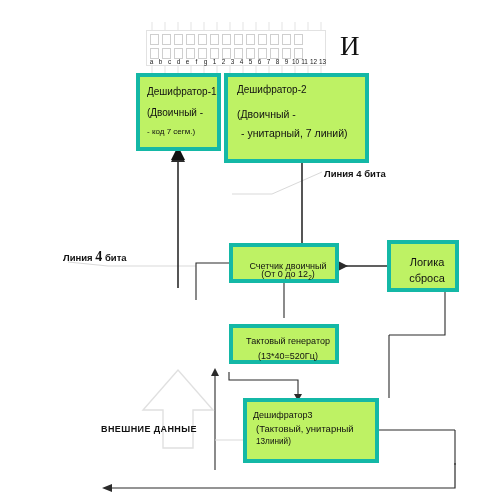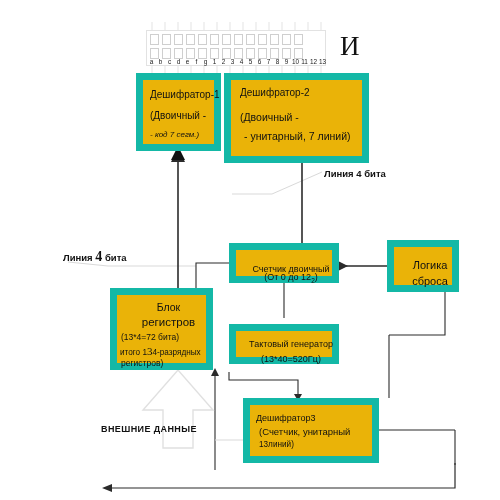--- a/index.html
+++ b/index.html
@@ -1,21 +1,21 @@
 <!DOCTYPE html>
 <html><head>
 <meta charset="utf-8">
 <style>
   html,body{margin:0;padding:0;background:#ffffff;}
   body{width:500px;height:500px;position:relative;overflow:hidden;
        font-family:"Liberation Sans","DejaVu Sans",sans-serif;color:#111;}
   .stage{position:absolute;left:0;top:0;width:500px;height:500px;}
   svg.wires{position:absolute;left:0;top:0;width:500px;height:500px;overflow:visible;}
 
-  .box{position:absolute;border:7px solid #14b8a6;background:#eab308;box-sizing:border-box;}
+  .box{position:absolute;border:4px solid #14b8a6;background:#bef264;box-sizing:border-box;}
   .lbl{position:absolute;white-space:nowrap;font-weight:bold;}
 
   
   #seg-strip{position:absolute;left:146px;top:30px;width:180px;height:36px;
              border:1px solid #e2e2e2;background:#fff;box-sizing:border-box;}
   .seg-row{position:absolute;left:3px;display:flex;gap:3px;}
   .seg-cell{width:9px;height:11px;border:1px solid #cfcfcf;box-sizing:border-box;background:#fff;}
   #seg-labels{position:absolute;left:147px;top:57px;width:180px;height:10px;
               display:flex;gap:0px;}
   #seg-labels span{width:12.6px;text-align:center;font-size:6.4px;color:#1a1a1a;
@@ -168,21 +168,21 @@
     <span>11</span>
     <span>12</span>
     <span>13</span>
   </div>
 
   <div id="big-i">И</div>
 
   <div class="box" id="dec1">
     <div class="dec-t" style="left:7px;top:9px;">Дешифратор-1</div>
     <div class="dec-t" style="left:7px;top:30px;">(Двоичный -</div>
-    <div class="dec-t" style="left:7px;top:50px;font-size:8px;font-style:italic;">- код 7 сегм.)</div>
+    <div class="dec-t" style="left:7px;top:50px;font-size:8px;">- код 7 сегм.)</div>
   </div>
 
   <div class="box" id="dec2">
     <div class="dec-t" style="left:9px;top:7px;">Дешифратор-2</div>
     <div class="dec-t" style="left:9px;top:31px;font-size:10.5px;">(Двоичный -</div>
     <div class="dec-t" style="left:13px;top:50px;font-size:10.5px;">- унитарный, 7 линий)</div>
   </div>
 
   <div class="lbl" id="lbl-line4-right">Линия 4 бита</div>
 
@@ -204,29 +204,20 @@
   <div class="box" id="clock">
     <div class="c-t" style="left:0;top:8px;width:110px;">Тактовый генератор</div>
     <div class="c-t" style="left:0;top:23px;width:110px;">(13*40=520Гц)</div>
   </div>
 
   <div class="box" id="reset">
     <div class="c-t" style="left:0;top:12px;width:72px;font-size:11px;">Логика</div>
     <div class="c-t" style="left:0;top:28px;width:72px;font-size:11px;">сброса</div>
   </div>
 
-  <div class="box" id="regblock">
-    <div class="c-t" style="left:0;top:6px;width:103px;font-size:10.5px;">Блок</div>
-    <div class="c-t" style="left:0;top:21px;width:103px;font-size:11.5px;">регистров</div>
-    <div class="c-t" style="left:4px;top:37px;width:103px;font-size:8.5px;text-align:left;">(13*4=72 бита)</div>
-    <div class="c-t" style="left:3px;top:50px;width:103px;font-size:8.2px;text-align:left;">
-      <span>итого 1</span><span class="handwrite" style="font-size:11px;">3</span><span>4-разрядных</span>
-    </div>
-    <div class="c-t" style="left:4px;top:63px;width:103px;font-size:8.5px;text-align:left;">регистров)</div>
-  </div>
 
   <div class="box" id="dec3">
     <div class="c-t" style="left:6px;top:8px;width:136px;font-size:9px;text-align:left;">Дешифратор3</div>
-    <div class="c-t" style="left:9px;top:21px;width:136px;font-size:9.5px;text-align:left;">(Счетчик, унитарный</div>
+    <div class="c-t" style="left:9px;top:21px;width:136px;font-size:9.5px;text-align:left;">(Тактовый, унитарный</div>
     <div class="c-t" style="left:9px;top:35px;width:136px;font-size:8.2px;text-align:left;">13линий)</div>
   </div>
 
 </div>
 
 </body></html>

